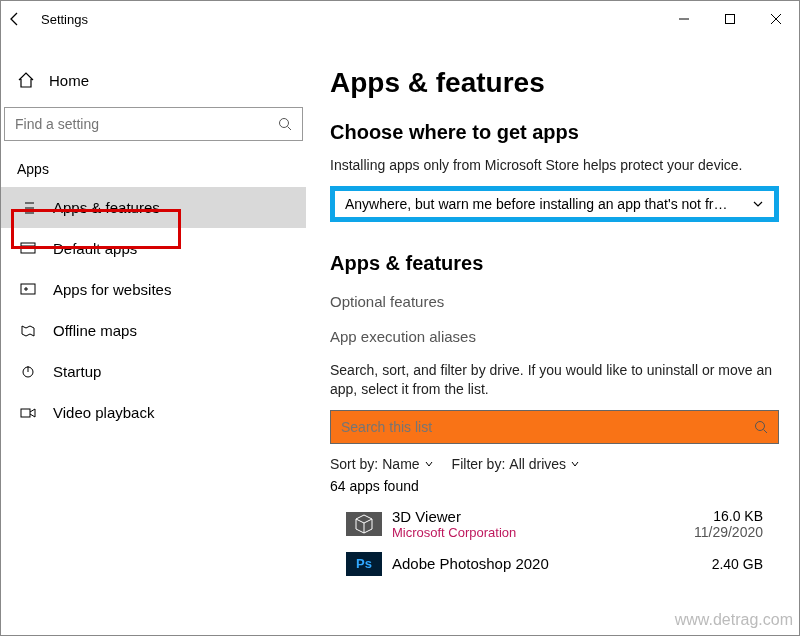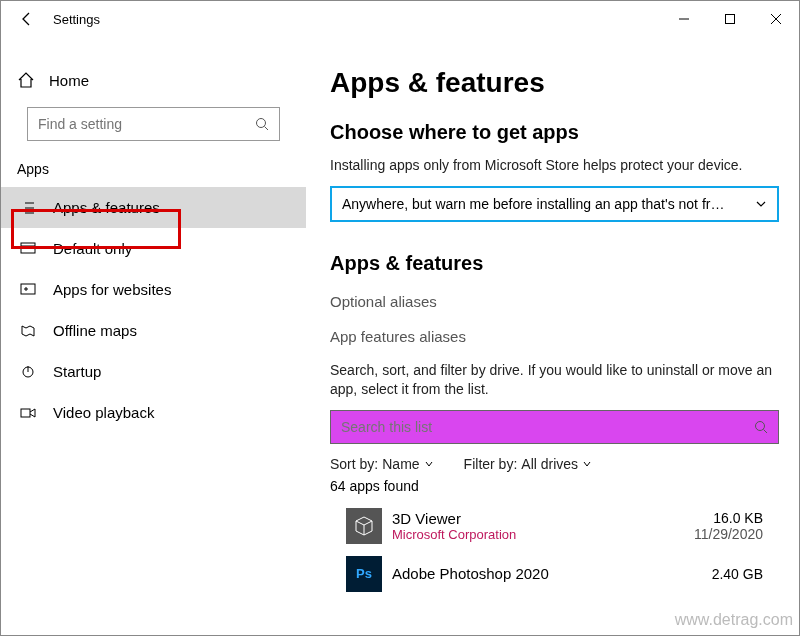--- a/index.html
+++ b/index.html
@@ -11,21 +11,21 @@
   width: 800px;
   height: 636px;
   overflow: hidden;
   position: relative;
   border: 1px solid #888;
 }
 .titlebar {
   height: 36px;
   display: flex;
   align-items: center;
-  padding-left: 12px;
+  padding-left: 0;
 }
 .titlebar .back {
   width: 28px; height: 28px;
   display: flex; align-items: center; justify-content: center;
   cursor: pointer;
   margin-right: 12px;
 }
 .titlebar .title { font-size: 13px; }
 .win-controls {
   margin-left: auto;
@@ -43,21 +43,21 @@
 .sidebar {
   width: 305px;
   padding-top: 24px;
 }
 .home-row {
   display: flex; align-items: center;
   padding: 10px 16px;
   cursor: pointer;
 }
 .home-row .lbl { font-size: 15px; margin-left: 14px; }
-.search-wrap { padding: 8px 26px; }
+.search-wrap { padding: 8px 3px; }
 .search-box {
   height: 34px;
   border: 1px solid #999;
   display: flex; align-items: center;
   padding: 0 10px;
   background: #fff;
 }
 .search-box input {
   flex: 1; border: none; outline: none; font-size: 14px;
   color: #333; background: transparent;
@@ -86,56 +86,56 @@
 .content {
   flex: 1;
   padding: 30px 20px 10px 24px;
   overflow: hidden;
 }
 .h1 { font-size: 28px; font-weight: 600; margin-bottom: 22px; }
 .h2 { font-size: 20px; font-weight: 600; margin-bottom: 12px; }
 .desc { font-size: 14px; color: #222; margin-bottom: 10px; line-height: 1.4; }
 .select-box {
   height: 36px;
-  border: 2px solid #0ea5e9;
+  border: 5px solid #0ea5e9;
   display: flex; align-items: center;
   padding: 0 10px;
   width: 100%;
   cursor: pointer;
   margin-bottom: 30px;
   background: #fff;
 }
 .select-box .txt { flex: 1; white-space: nowrap; overflow: hidden; text-overflow: ellipsis; }
 .link { color: #555; font-size: 15px; padding: 6px 0; cursor: pointer; display: block; margin-bottom: 6px;}
 .filter-search {
   height: 34px;
   border: 1px solid #666;
   display: flex; align-items: center;
   padding: 0 10px;
   margin-top: 6px;
-  background: #d946ef;
+  background: #f97316;
 }
 .filter-search input {
   flex: 1; border: none; outline: none; font-size: 14px; background: transparent;
 }
 .row-filters {
   display: flex;
-  gap: 30px;
+  gap: 18px;
   margin-top: 12px;
   font-size: 14px;
   color: #222;
 }
 .row-filters .filt { cursor: pointer; display: flex; align-items: center; gap: 4px;}
 .count { font-size: 14px; margin-top: 6px; margin-bottom: 8px;}
 .app-row {
   display: flex; align-items: center;
   padding: 6px 16px;
 }
 .app-icon {
-  width: 36px; height: 36px;
+  width: 36px; height: 24px;
   background: #555;
   display:flex; align-items:center; justify-content:center;
   color:#fff;
   margin-right: 10px;
 }
 .app-info { flex: 1; }
 .app-name { font-size: 15px; }
 .app-pub { font-size: 13px; color: #be185d; }
 .app-meta { text-align: right; font-size: 14px; }
 .app-meta .date { color: #555; }
@@ -208,21 +208,21 @@
         </span>
       <span>Apps &amp; features</span>
     </div>
     <div class="nav-item">
       <span class="ico">
           <svg width="16" height="16" viewBox="0 0 16 16">
             <rect x="1" y="2" width="14" height="10" stroke="#000" fill="none"></rect>
             <line x1="1" y1="5" x2="15" y2="5" stroke="#000"></line>
           </svg>
         </span>
-      <span>Default only</span>
+      <span>Default apps</span>
     </div>
     <div class="nav-item">
       <span class="ico">
           <svg width="16" height="16" viewBox="0 0 16 16">
             <rect x="1" y="2" width="14" height="10" stroke="#000" fill="none"></rect>
             <line x1="6" y1="5" x2="6" y2="9" stroke="#000"></line>
             <line x1="4" y1="7" x2="8" y2="7" stroke="#000"></line>
           </svg>
         </span>
       <span>Apps for websites</span>
@@ -263,22 +263,22 @@
     <div class="select-box">
       <span class="txt">Anywhere, but warn me before installing an app that's not fr…</span>
       <span>
           <svg width="12" height="12" viewBox="0 0 12 12">
             <path d="M2 4 L6 8 L10 4" stroke="#000" fill="none" stroke-width="1.2"></path>
           </svg>
         </span>
     </div>
 
     <div class="h2">Apps &amp; features</div>
-    <a class="link">Optional aliases</a>
-    <a class="link">App features aliases</a>
+    <a class="link">Optional features</a>
+    <a class="link">App execution aliases</a>
 
     <div class="desc" style="margin-top:10px">Search, sort, and filter by drive. If you would like to uninstall or move an app, select it from the list.</div>
     <div class="filter-search">
       <input placeholder="Search this list" style="">
       <span>
           <svg width="14" height="14" viewBox="0 0 14 14">
             <circle cx="6" cy="6" r="4.5" stroke="#555" stroke-width="1" fill="none"></circle>
             <line x1="9.5" y1="9.5" x2="13" y2="13" stroke="#555" stroke-width="1"></line>
           </svg>
         </span>

